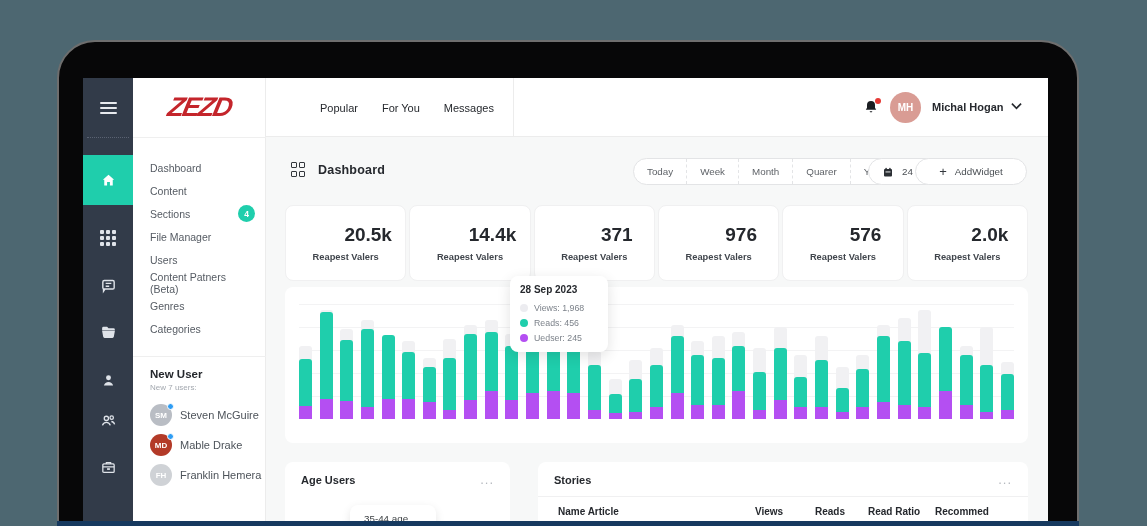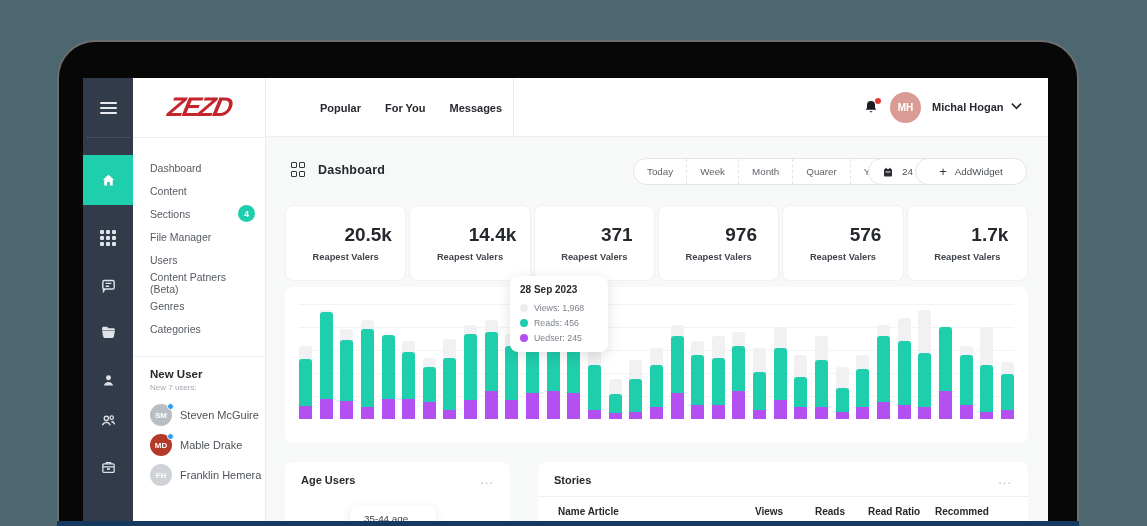--- a/index.html
+++ b/index.html
@@ -43,21 +43,21 @@
   .user-list { position:absolute; left:17px; top:322px; width:110px; }
   .user-row { display:flex; align-items:center; height:30px; cursor:pointer; }
   .avatar { position:relative; width:22px; height:22px; border-radius:50%; color:#fff;
             font-size:8px; font-weight:bold; display:flex; align-items:center; justify-content:center; flex:0 0 22px; }
   .online-dot { position:absolute; right:-2px; top:-1px; width:7px; height:7px; background:#2e9df4; border:1.5px solid #fff; border-radius:50%; }
   .user-name { margin-left:8px; font-size:11px; color:#4d535a; white-space:nowrap; }
 
   
   .header { position:absolute; left:183px; top:0; width:782px; height:59px; background:#fff; border-bottom:1px solid #ececec; }
   .topnav { position:absolute; left:54px; top:0; height:59px; display:flex; align-items:center; gap:24px; }
-  .topnav span { font-size:11px; font-weight:bold; color:#26292e; cursor:pointer; }
+  .topnav span { font-size:11px; font-weight:normal; color:#26292e; cursor:pointer; }
   .header-vline { position:absolute; left:247px; top:0; height:59px; border-left:1px solid #ececec; }
   .search-box { position:absolute; left:264px; top:15px; width:230px; height:29px; border:1px solid #d9dbdd; border-radius:6px;
                 display:flex; align-items:center; padding:0 9px; background:#fff; }
   .search-box input { border:none; outline:none; font-size:10.5px; color:#3c4043; width:180px; margin-left:7px; font-family:"Liberation Sans",sans-serif; }
   .search-box input::placeholder { color:#8e949a; }
   .bell-wrap { position:absolute; left:597px; top:20px; width:18px; height:20px; cursor:pointer; }
   .bell-dot { position:absolute; right:0; top:0; width:6px; height:6px; background:#e53935; border-radius:50%; }
   .hdr-avatar { position:absolute; left:624px; top:14px; width:31px; height:31px; border-radius:50%; background:#d99c94;
                 color:#fff; font-size:10px; font-weight:bold; display:flex; align-items:center; justify-content:center; cursor:pointer; }
   .hdr-name { position:absolute; left:666px; top:23px; font-size:11px; font-weight:bold; color:#26292e; cursor:pointer; }
@@ -333,21 +333,21 @@
             <div class="stat-value">976</div>
             <div class="stat-label">Reapest Valers</div>
           </div>
 
           <div class="stat-tile">
             <div class="stat-value">576</div>
             <div class="stat-label">Reapest Valers</div>
           </div>
 
           <div class="stat-tile">
-            <div class="stat-value">1.7k</div>
+            <div class="stat-value">2.0k</div>
             <div class="stat-label">Reapest Valers</div>
           </div>
         </div>
 
       <div class="chart-card">
         <div class="chart-plot">
           <div class="chart-bars">
               <div class="bar-slot">
                 <div class="bar-bg" style="height: 62%; background: rgb(241, 241, 243);"></div>
                 <div class="bar-reads" style="height: 40%; bottom: 11%; background: rgb(31, 206, 172);"></div>

